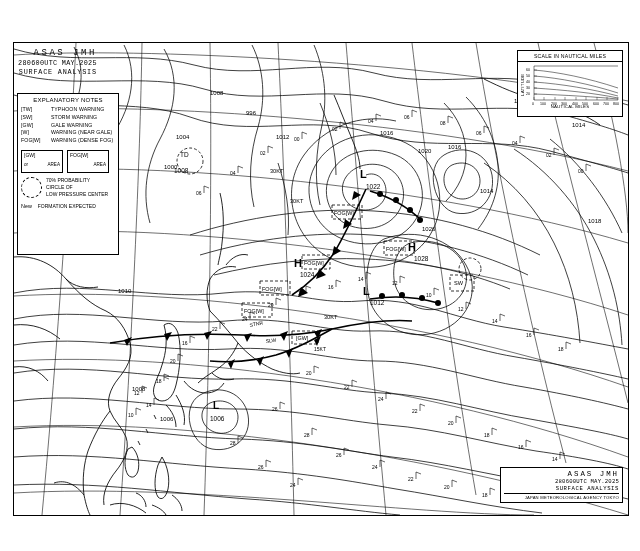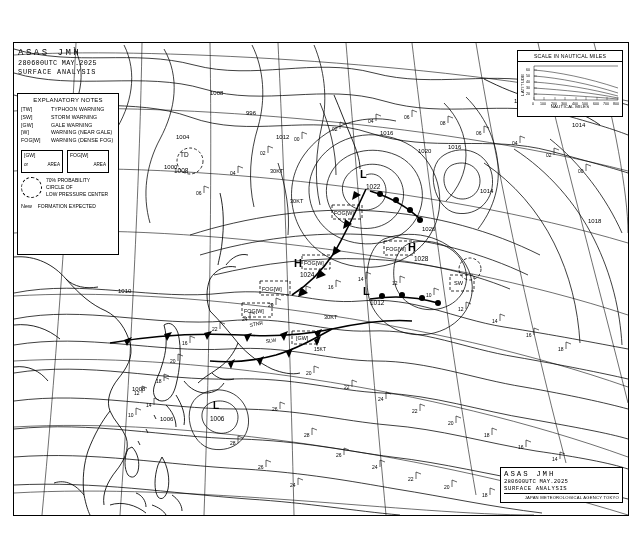--- a/index.html
+++ b/index.html
@@ -35,21 +35,21 @@
   .scale-title{font-size:5.2px;text-align:center;letter-spacing:.2px;padding-top:2px;border-bottom:1px solid #000;padding-bottom:1.5px;}
   .scale-body{position:relative;width:100%;height:47px;}
   .scale-ylab{position:absolute;left:1px;top:8px;font-size:4.4px;transform:rotate(-90deg);transform-origin:left top;letter-spacing:.2px;}
   .scale-xlab{position:absolute;left:0;right:0;bottom:0px;text-align:center;font-size:4.4px;letter-spacing:.2px;}
   
   .stamp{position:absolute;right:17px;bottom:48px;width:123px;border:1px solid #000;background:#fff;padding:2px 3px;box-sizing:border-box;}
   .stamp .s1{font-size:7.4px;letter-spacing:2px;}
   .stamp .s2{font-size:5.6px;letter-spacing:.2px;}
   .stamp .s3{font-size:5.6px;letter-spacing:.6px;}
   .stamp .s4{font-size:4.2px;letter-spacing:.2px;border-top:1px solid #000;margin-top:1px;padding-top:1px;text-align:right;}
-  .mono{font-family:"Liberation Mono",monospace;}
+  .mono{font-family:"Liberation Mono",monospace;text-align:right;}
 </style>
 </head>
 <body>
 
 <div id="chart-root">
 
   <div class="map-frame">
     <svg class="map-inner" viewBox="0 0 614 472" width="614" height="472">
       <defs>
         <clipPath id="mapclip">

